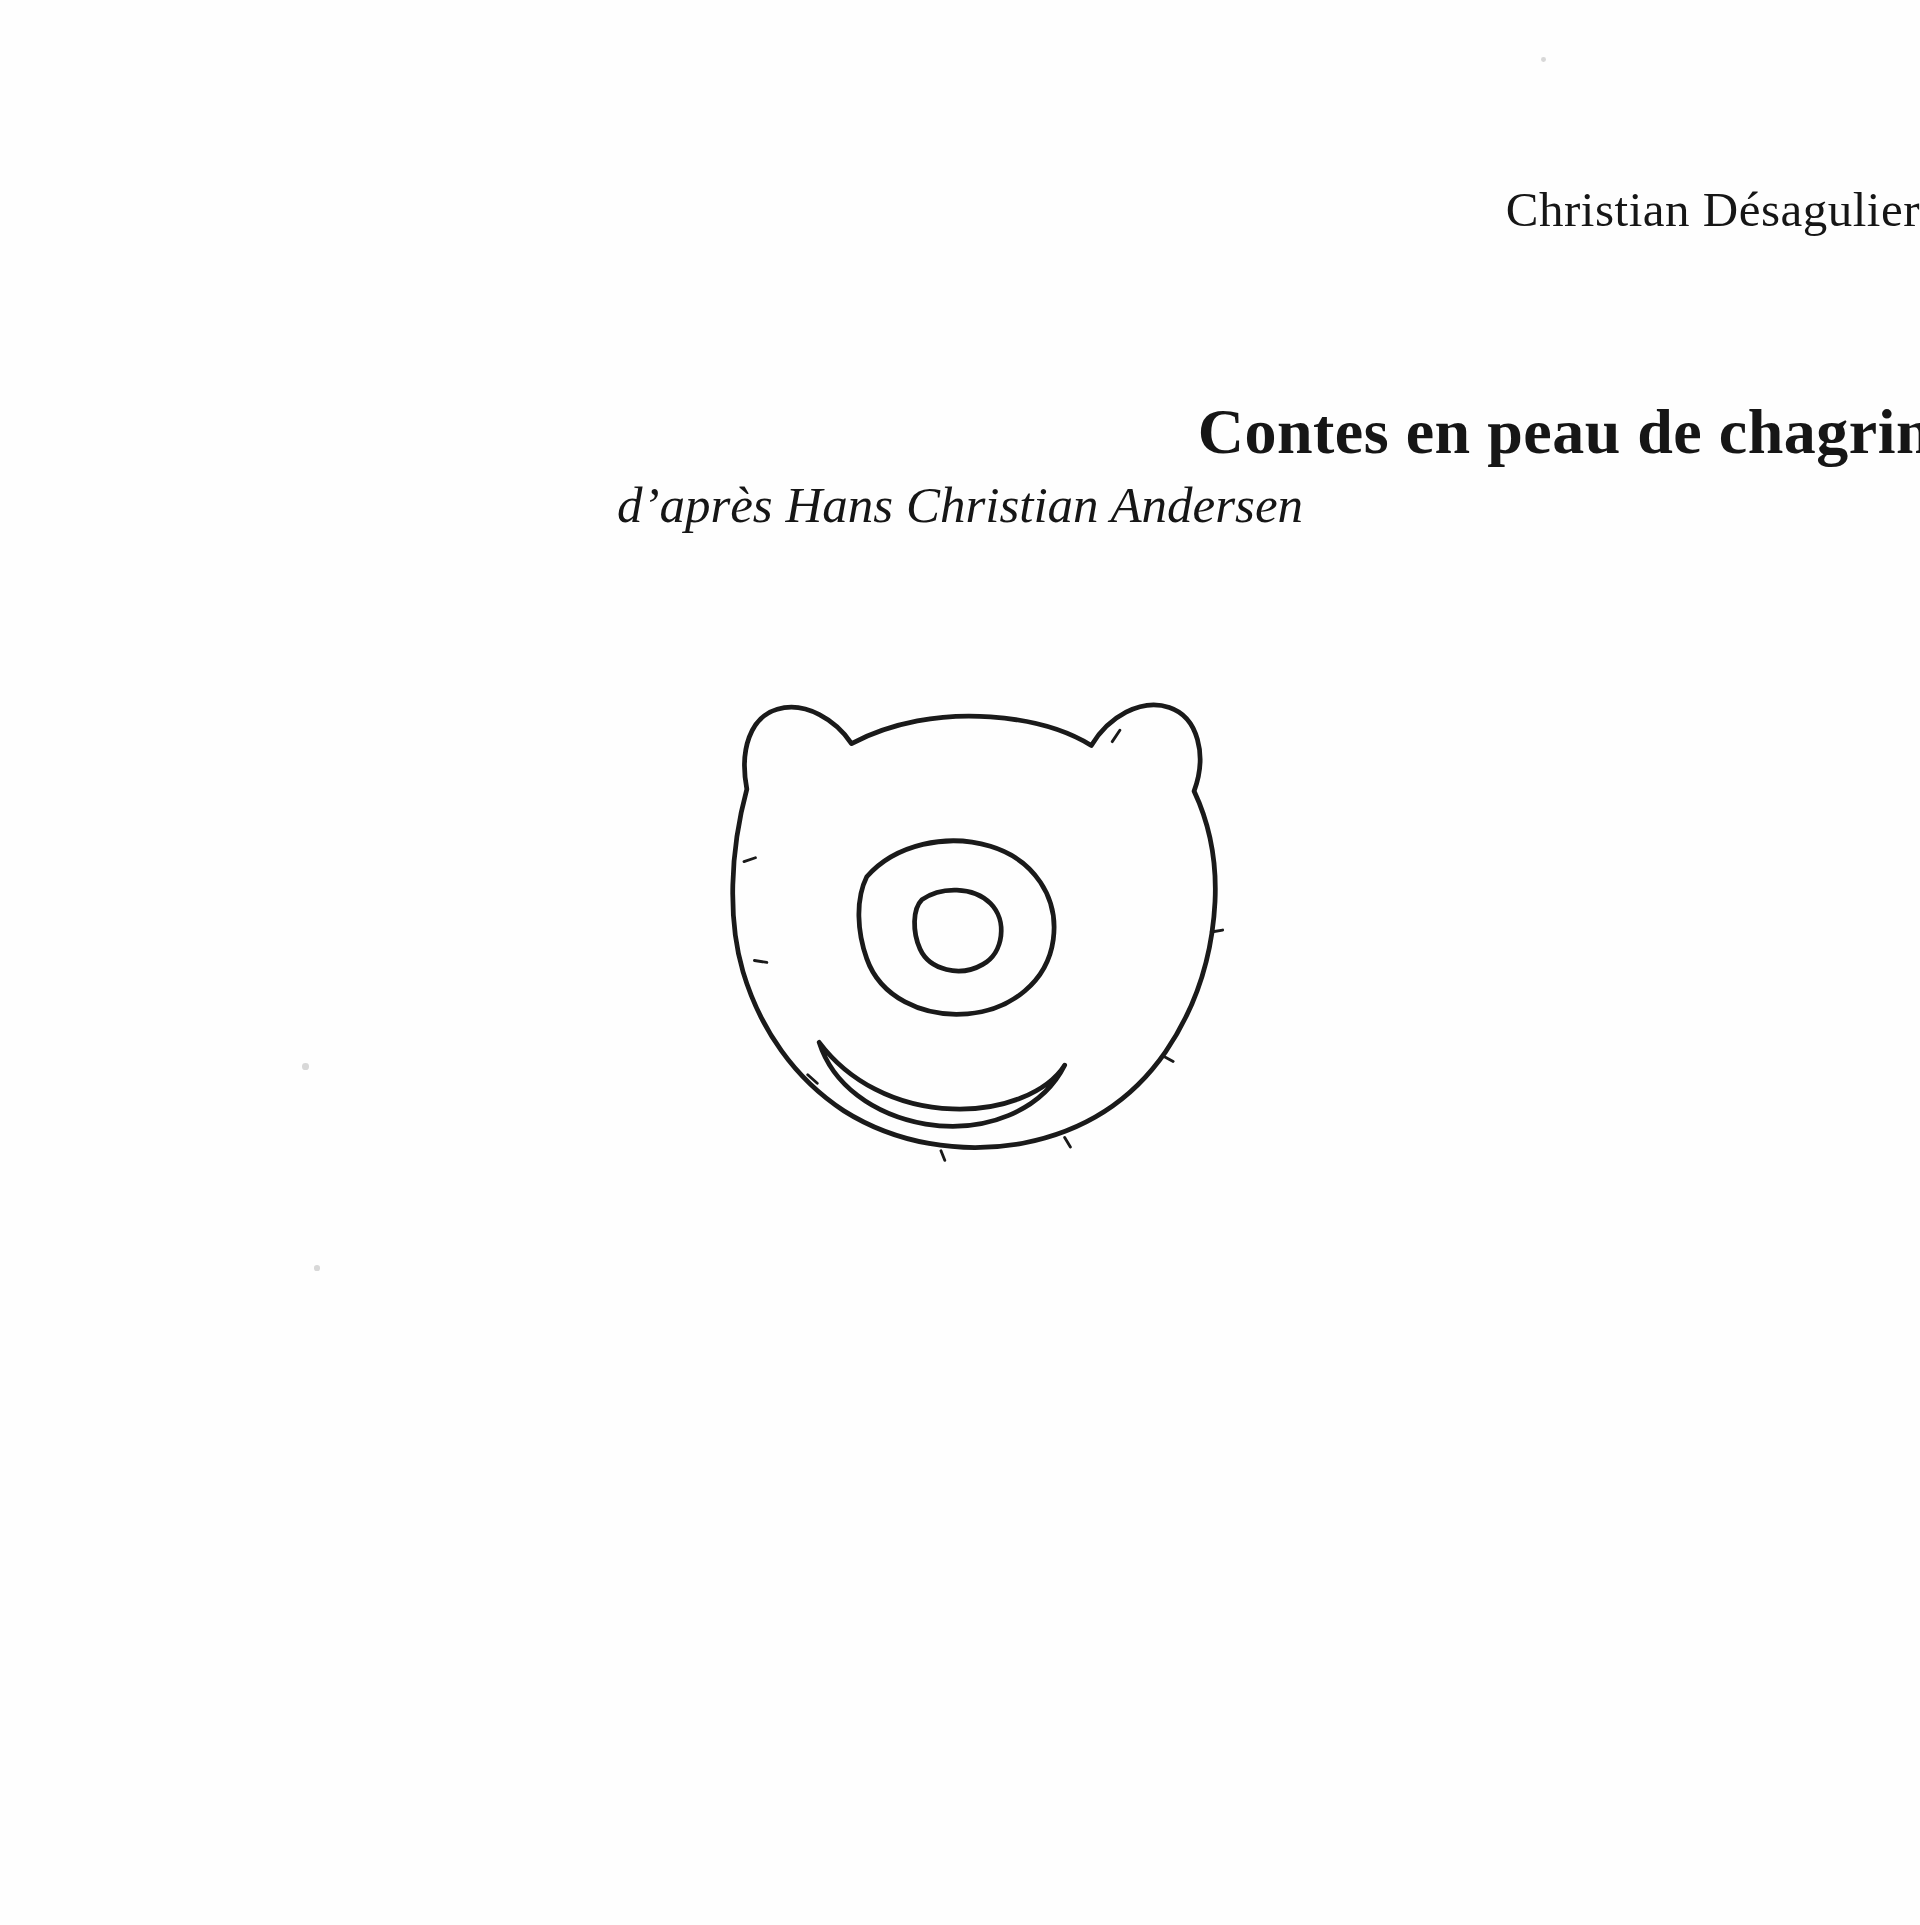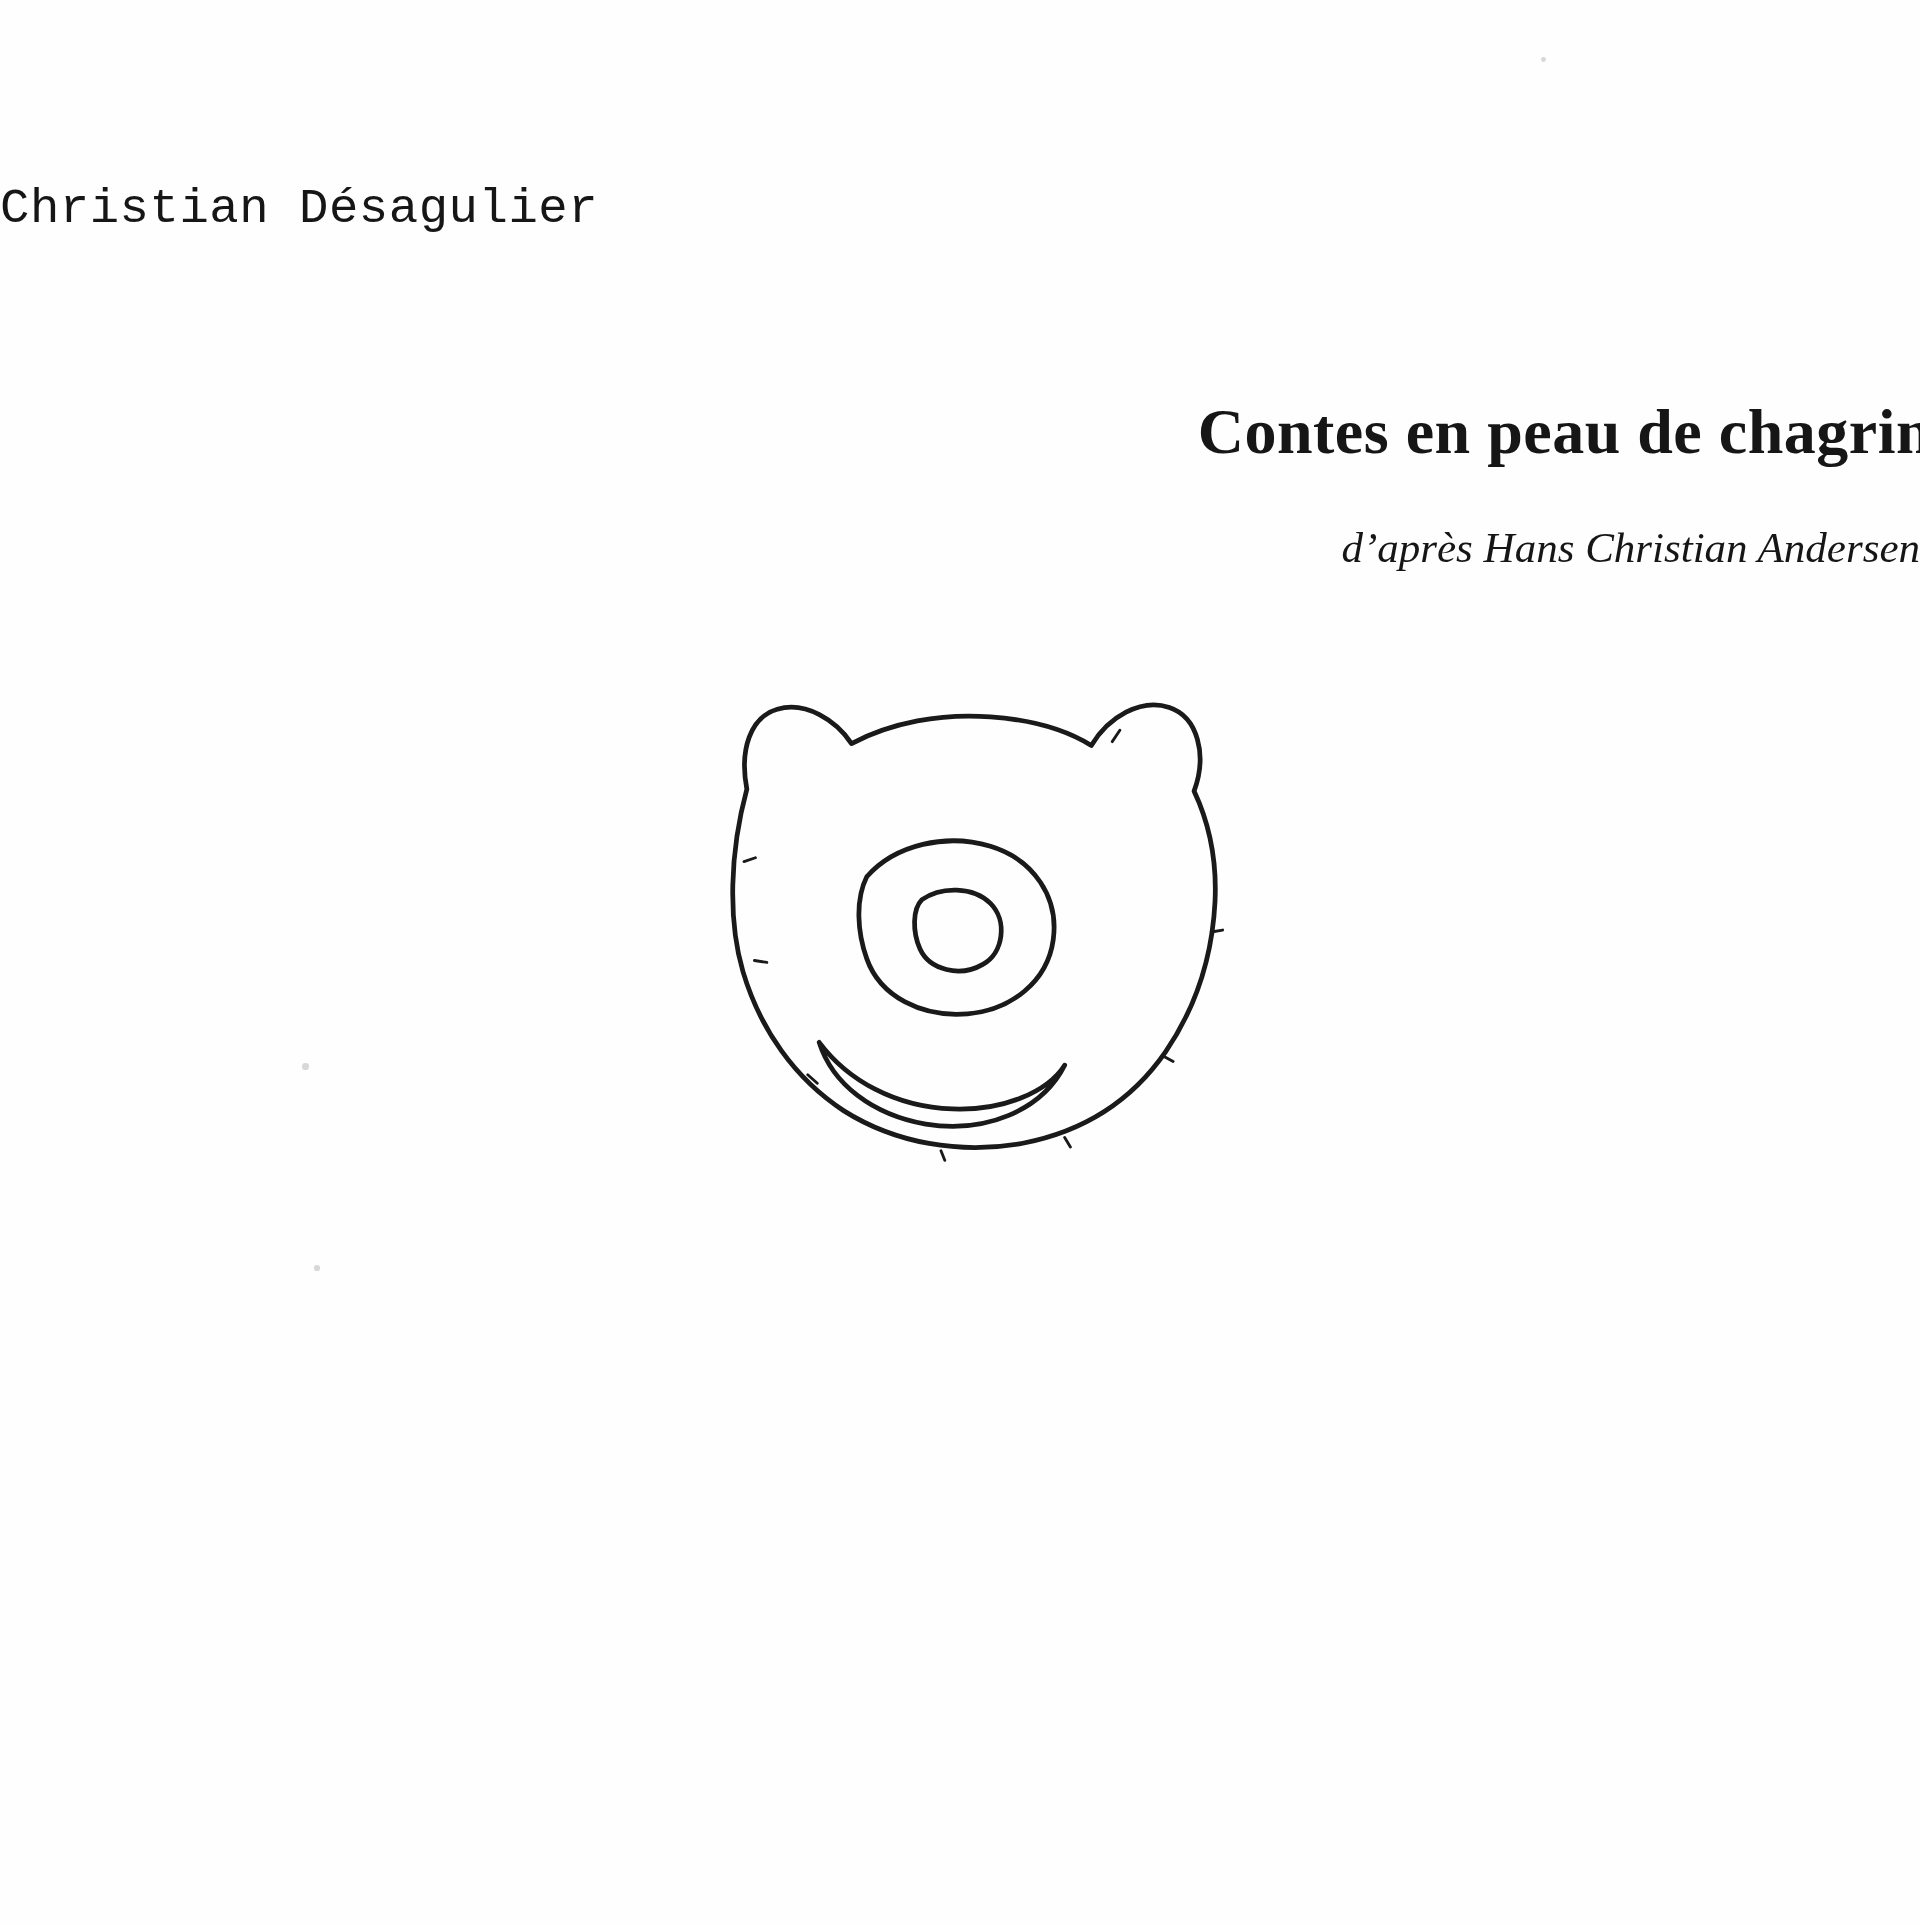--- a/index.html
+++ b/index.html
@@ -22,51 +22,50 @@
     inset: 0;
     background: #fefefe;
   }
 
   
   .author {
     position: absolute;
     top: 181px;
     left: 0;
     width: 100%;
-    text-align: left;
+    text-align: right;
     font-size: 49px;
     letter-spacing: 0.5px;
     font-weight: 400;
-    font-family: Liberation Mono, monospace;
+    font-family: Liberation Serif, serif;
   }
 
   .title {
     position: absolute;
     top: 352px;
     left: 0;
     width: 100%;
     text-align: right;
     font-size: 64px;
     font-weight: 700;
     letter-spacing: 0.5px;
     font-family: "Liberation Serif", serif;
     margin-left: 12px;
   }
 
   .subtitle {
     position: absolute;
     top: 476px;
     left: 0;
     width: 100%;
-    text-align: right;
-    font-size: 43px;
+    text-align: center;
+    font-size: 51px;
     font-style: italic;
     font-weight: 400;
     font-family: "Liberation Serif", serif;
-    margin-top: 47px;
   }
 
   .publisher {
     position: absolute;
     top: 1541px;
     left: 0;
     width: 100%;
     text-align: center;
     font-size: 48px;
     font-weight: 700;

